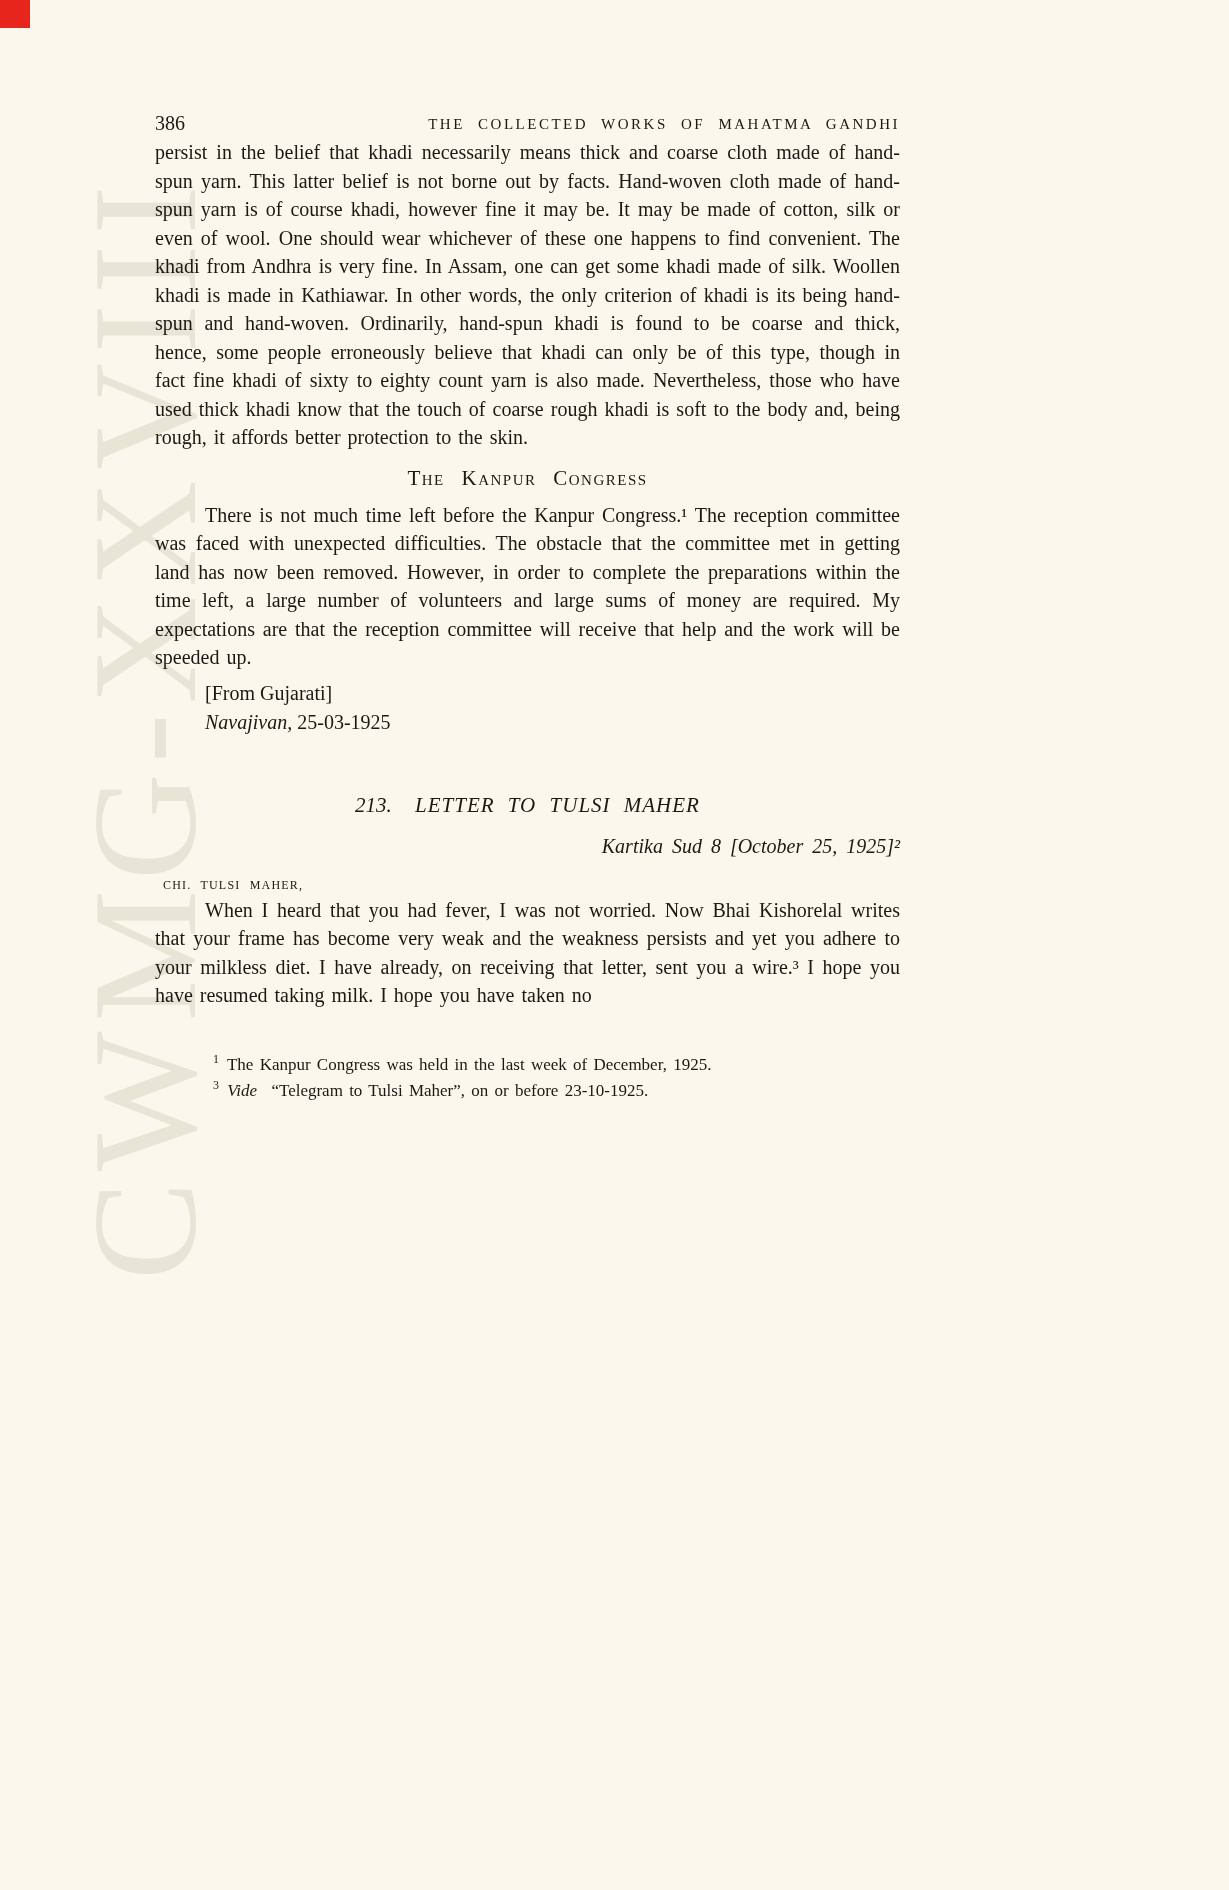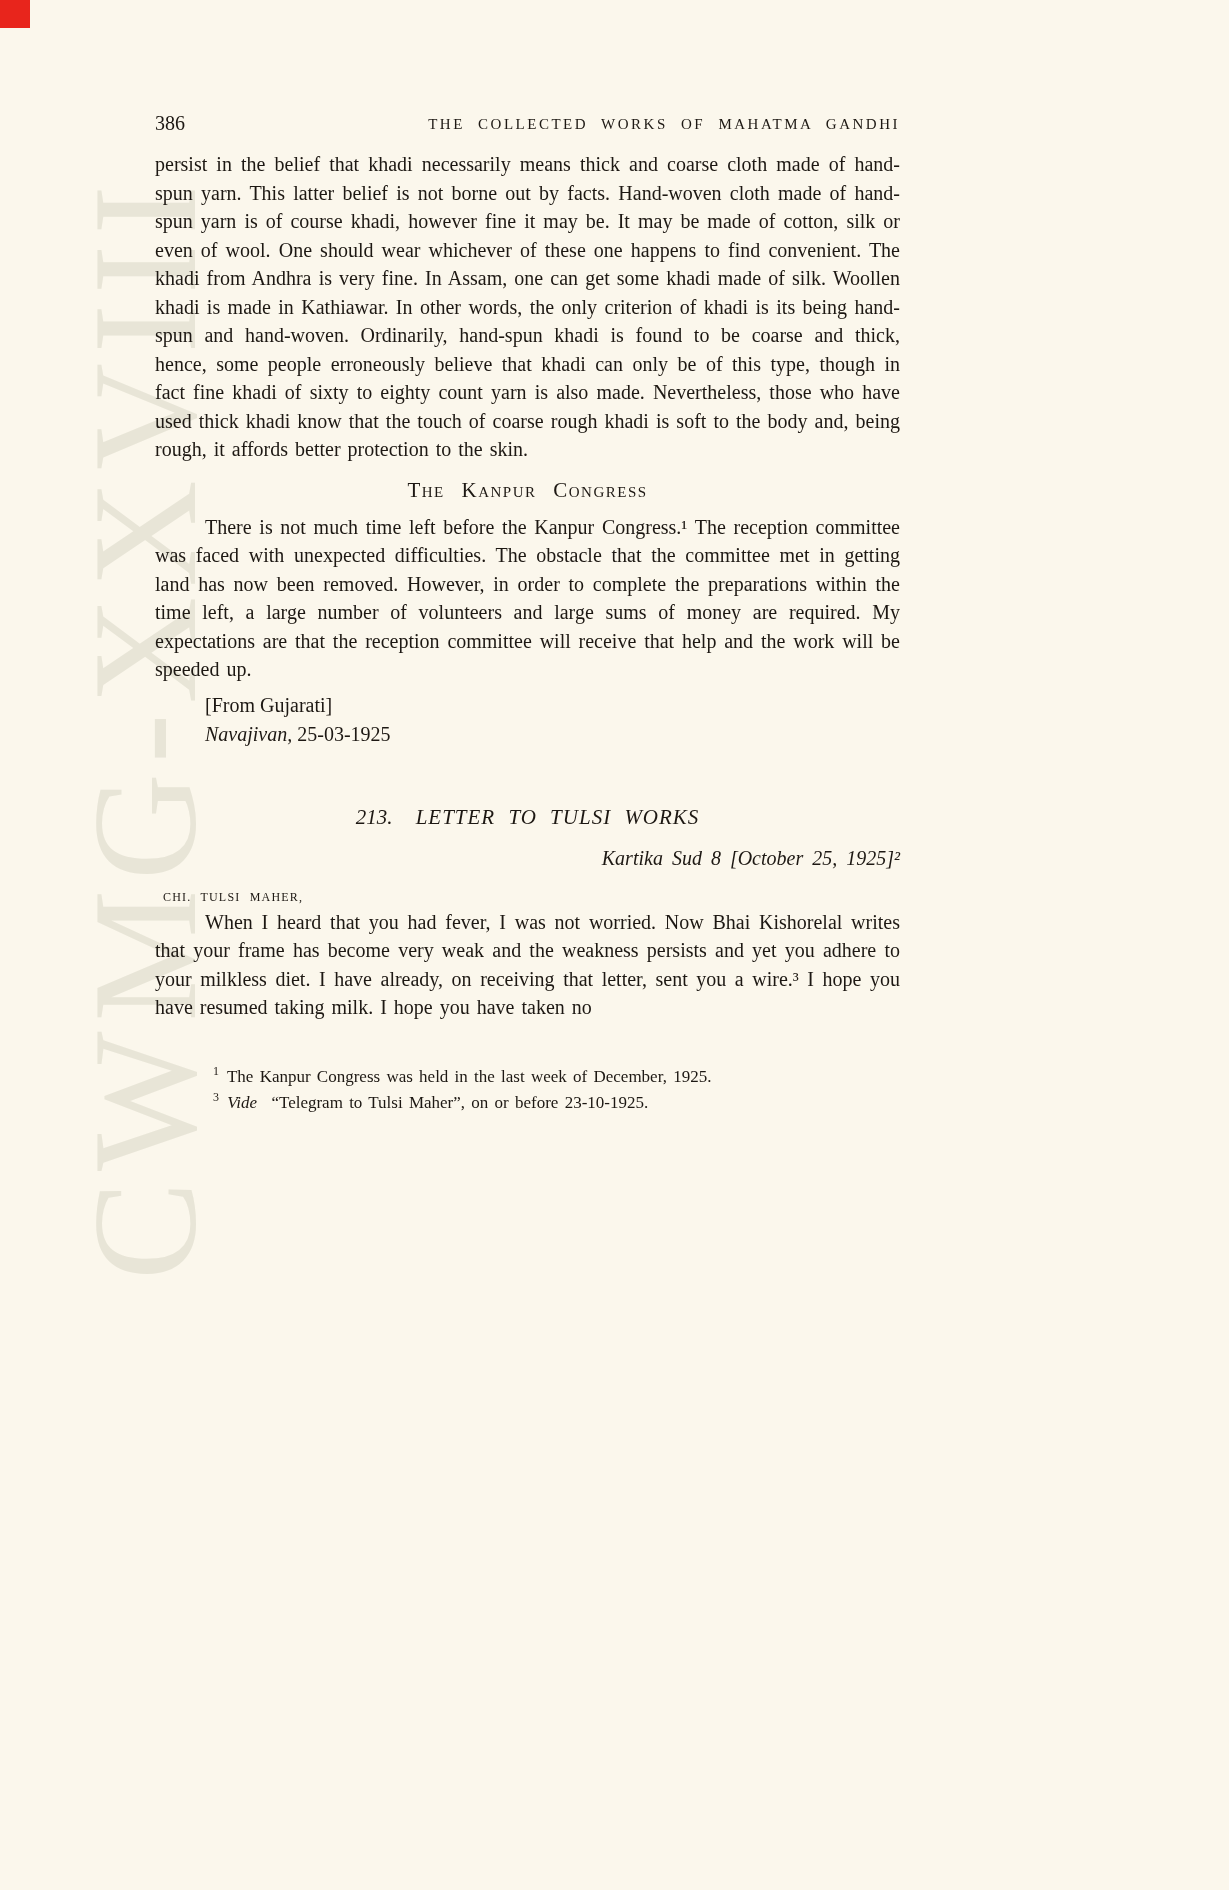--- a/index.html
+++ b/index.html
@@ -43,21 +43,20 @@
   .content {
     position: absolute;
     left: 155px;
     top: 112px;
     width: 745px;
     z-index: 1;
   }
   .page-header {
     position: relative;
     height: 26px;
-    margin-bottom: 12px;
   }
   .page-number {
     position: absolute;
     left: 0; top: 0;
     font-size: 20px;
   }
   .running-title {
     position: absolute;
     left: 0; right: 0; top: 4px;
     text-align: right;
@@ -154,21 +153,21 @@
 
     <p class="source-line first">[From Gujarati]</p>
 
     <p class="source-line">
       <i>Navajivan,</i>
       <span>25-03-1925</span>
     </p>
 
     <h2 class="letter-heading">
       <span>213.</span>
-      <span class="letter-title">LETTER TO TULSI WORKS</span>
+      <span class="letter-title">LETTER TO TULSI MAHER</span>
     </h2>
 
     <p class="dateline">Kartika Sud 8 [October 25, 1925]²</p>
 
     <p class="salutation">CHI. TULSI MAHER,</p>
 
     <p class="body-para">When I heard that you had fever, I was not worried. Now Bhai Kishorelal writes that your frame has become very weak and the weakness persists and yet you adhere to your milkless diet. I have already, on receiving that letter, sent you a wire.³ I hope you have resumed taking milk. I hope you have taken no</p>
 
     <div class="footnotes">
       <p class="footnote">

